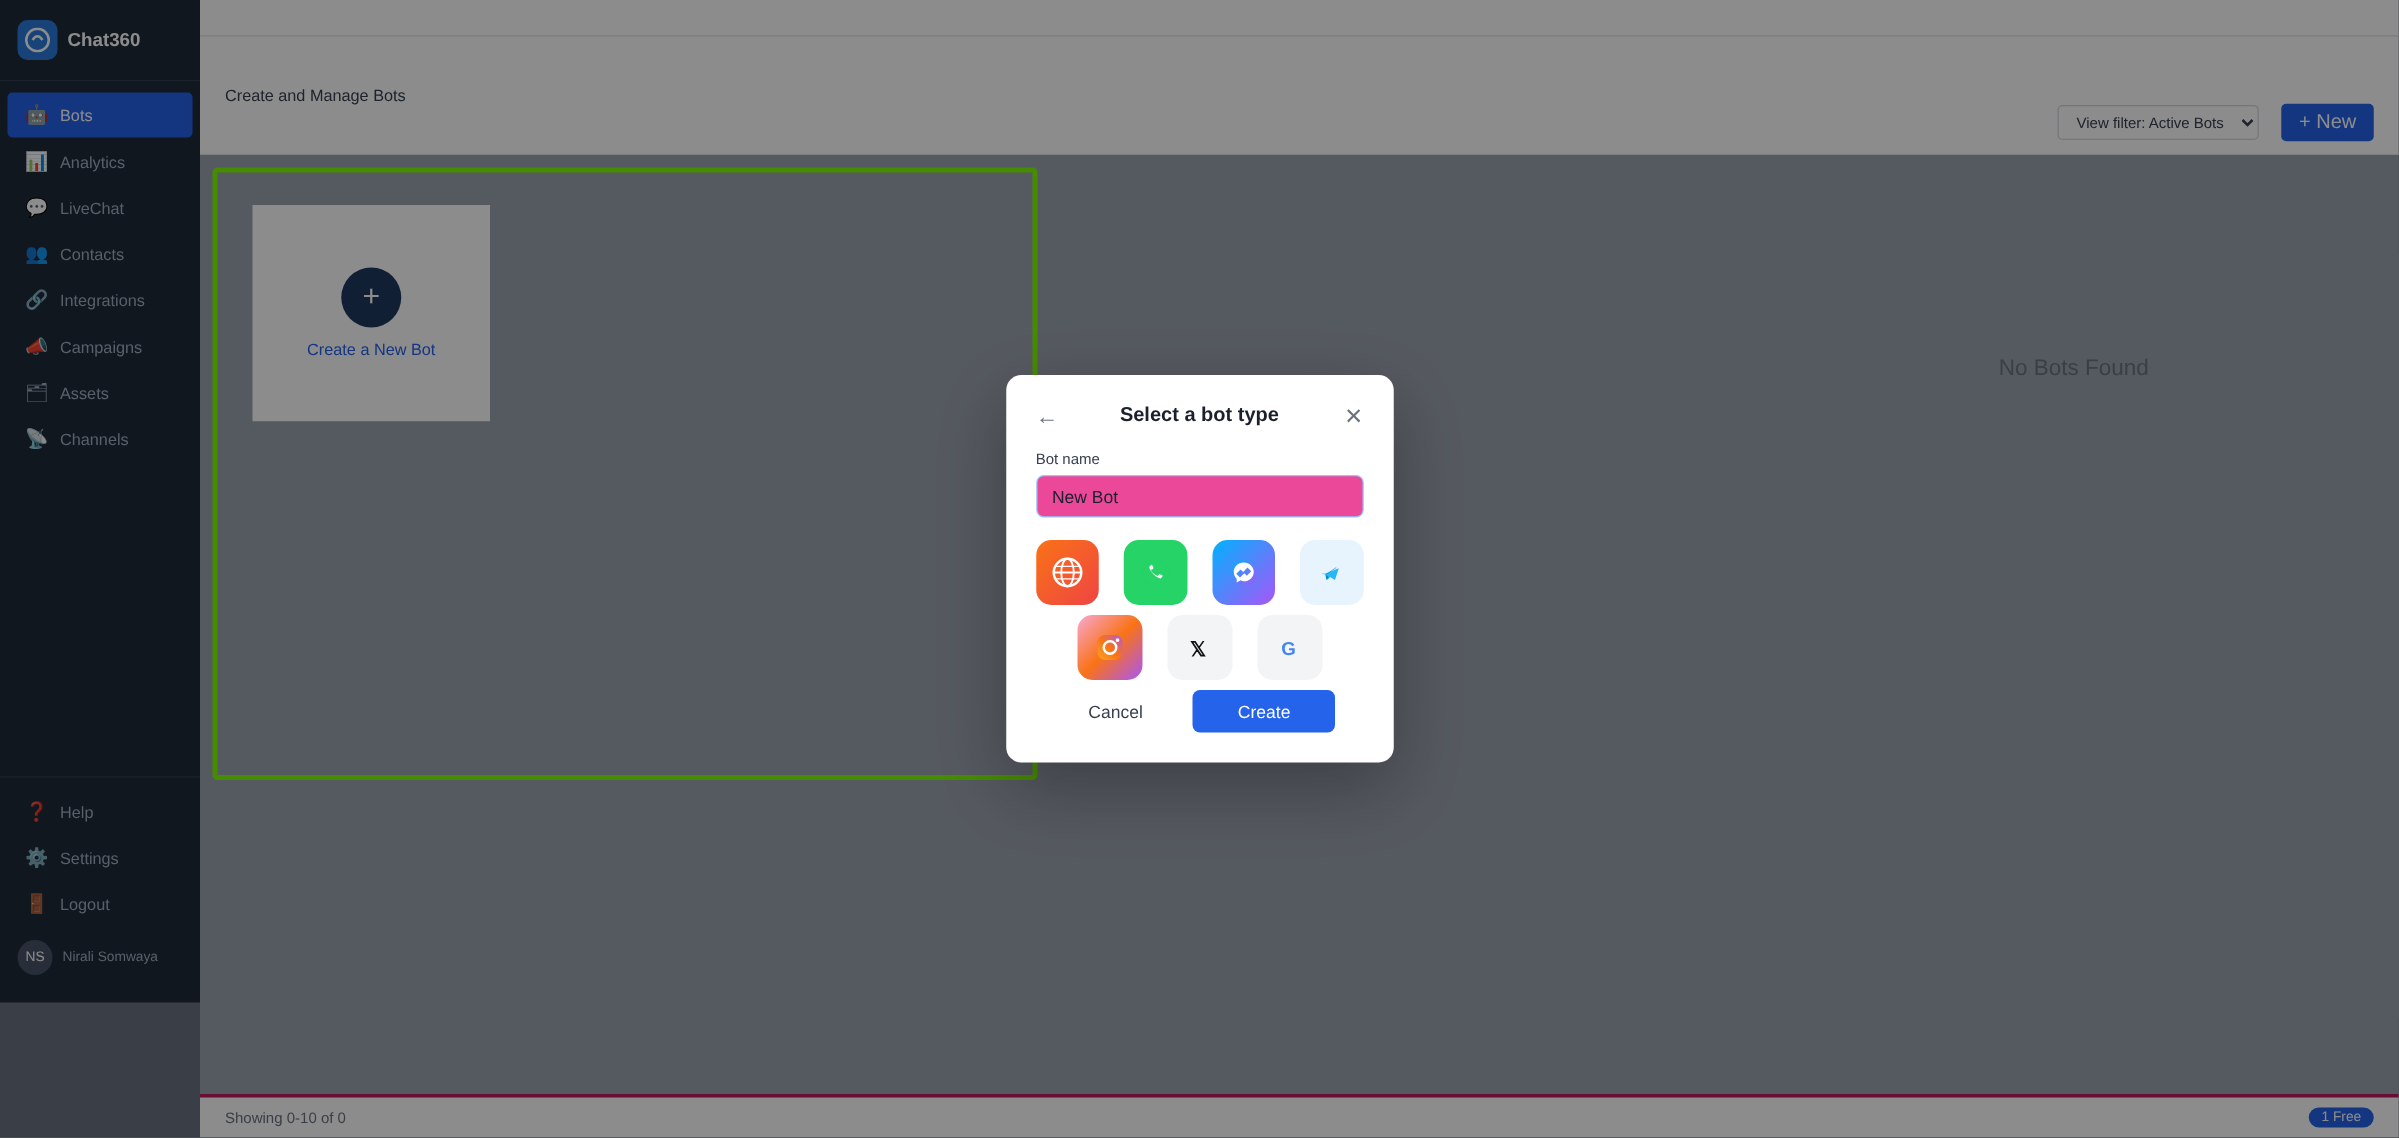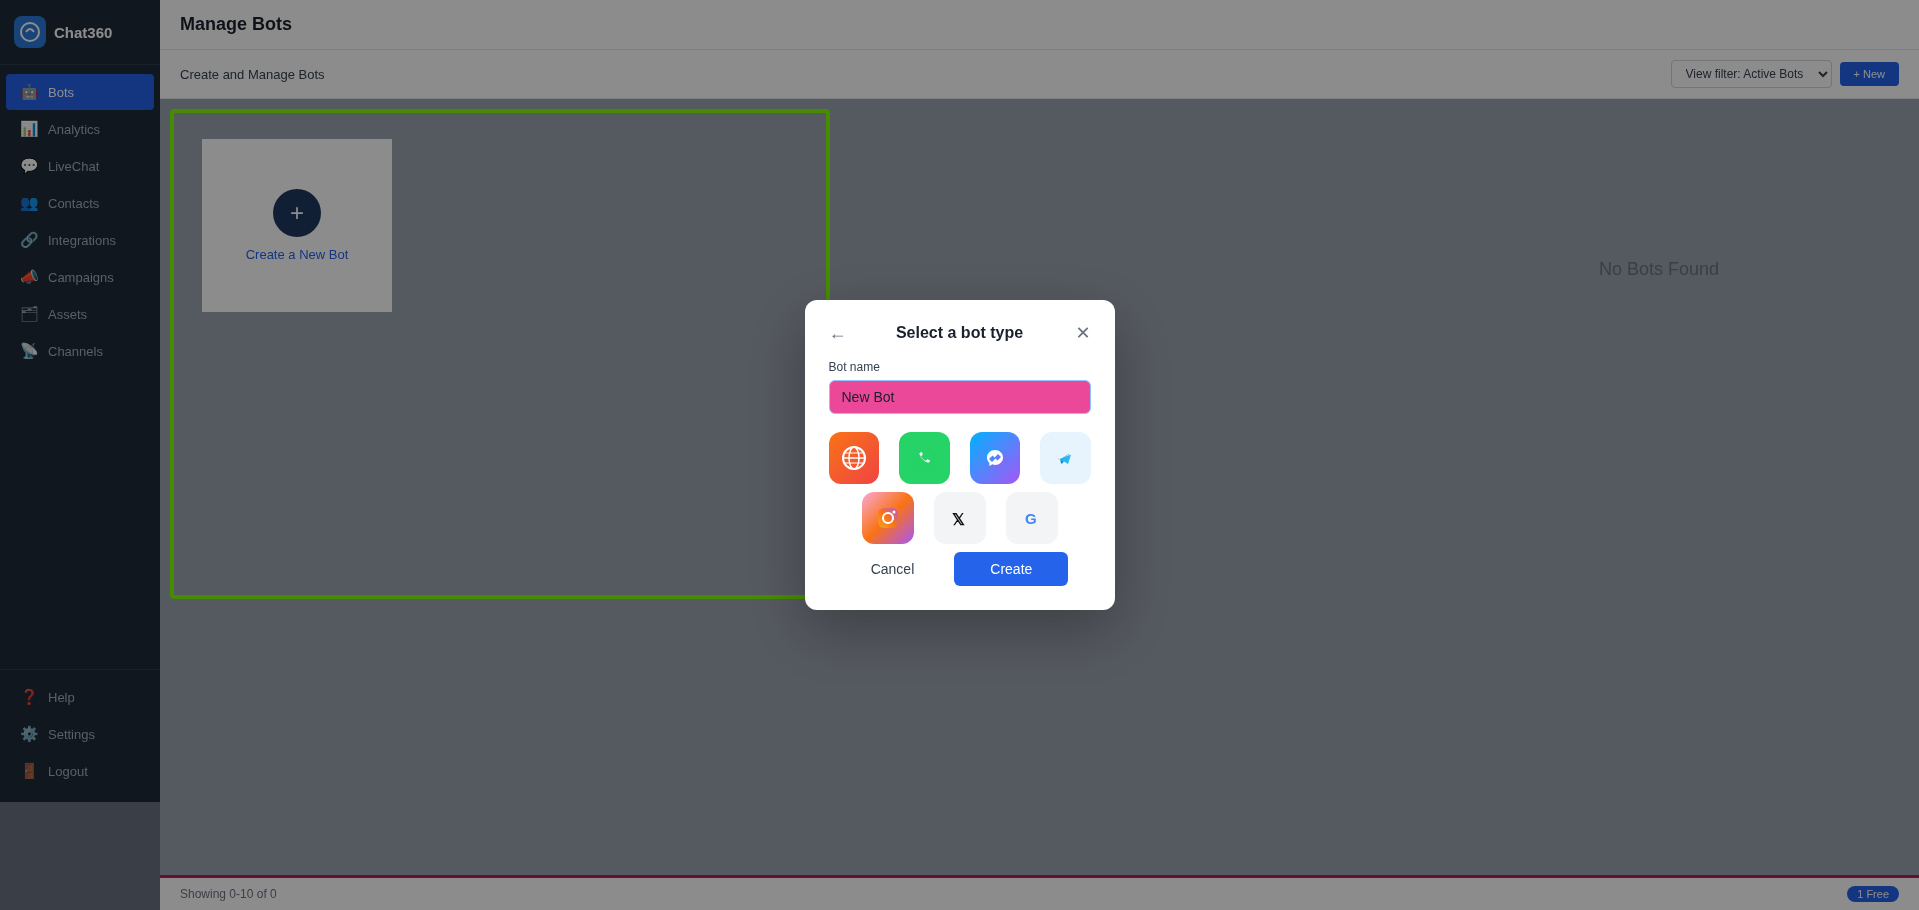--- a/index.html
+++ b/index.html
@@ -106,36 +106,36 @@
     .page-subtitle a { color: #2563eb; text-decoration: none; }
     .toolbar {
       background: white;
       padding: 10px 20px;
       border-bottom: 1px solid #e5e7eb;
       display: flex;
       align-items: center;
       justify-content: space-between;
     }
     .toolbar-left { font-size: 13px; color: #374151; }
-    .toolbar-right { display: flex; align-items: center; gap: 8px; }
+    .toolbar-right { display: flex; align-items: center; gap: 18px; margin-top: 44px; }
     .toolbar-select {
       border: 1px solid #d1d5db;
       border-radius: 4px;
       padding: 5px 10px;
       font-size: 12px;
       color: #374151;
       background: white;
     }
     .toolbar-btn {
       background: #2563eb;
       color: white;
       border: none;
       border-radius: 4px;
       padding: 6px 14px;
-      font-size: 11px;
+      font-size: 16px;
       cursor: pointer;
       display: flex;
       align-items: center;
       gap: 4px;
     }
 
     .content-area {
       flex: 1;
       padding: 20px;
       position: relative;
@@ -401,26 +401,29 @@
       <span>Help</span>
     </div>
     <div class="sidebar-item">
       <span class="icon">⚙️</span>
       <span>Settings</span>
     </div>
     <div class="sidebar-item">
       <span class="icon">🚪</span>
       <span>Logout</span>
     </div>
+    <div class="sidebar-user">
+      <div class="user-avatar">NS</div>
+      <span style="font-size:11px;color:#a0aec0;">Nirali Somwaya</span>
+    </div>
   </div>
 </div>
 
 <div class="main">
   <div class="topbar">
-    <div class="page-title">Manage Bots</div>
   </div>
 
   <div class="toolbar">
     <span class="toolbar-left">Create and Manage Bots</span>
     <div class="toolbar-right">
       <select class="toolbar-select">
         <option>View filter: Active Bots</option>
       </select>
       <button class="toolbar-btn">+ New</button>
     </div>

